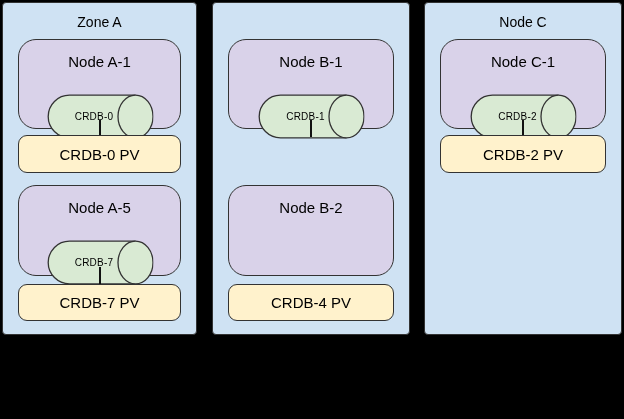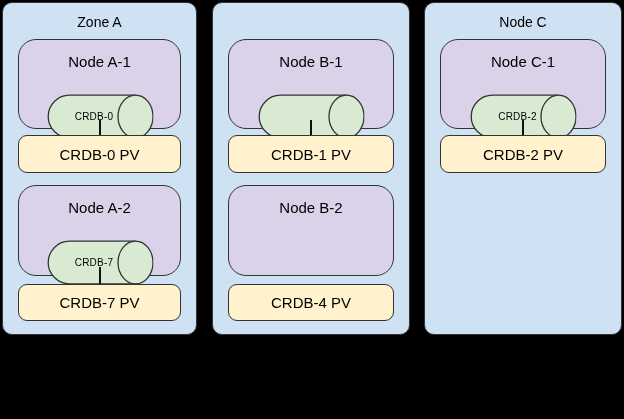--- a/index.html
+++ b/index.html
@@ -11,21 +11,21 @@
   .canvas{
     position:relative;
     width:624px;height:419px;
     background:var(--canvas-bg,#000);
     overflow:hidden;
   }
   .zone{
     position:absolute;top:2px;height:333px;
     background:var(--zone-fill,#cfe2f3);
     border:1.3px solid var(--stroke,#333);
-    border-radius:10px;
+    border-radius:4px;
     box-sizing:border-box;
   }
   .zone-label{
     position:absolute;top:11px;left:0;right:0;
     text-align:center;
     font-size:14px;
     color:var(--text,#000);
   }
   .node{
     position:absolute;left:15px;right:15px;top:36px;height:90px;
@@ -87,21 +87,21 @@
         </svg>
         <div class="cyl-label">CRDB-0</div>
       </div>
     </div>
     <div class="connector"></div>
     <div class="pv">
       <span>CRDB-0 PV</span>
     </div>
 
     <div class="node row2">
-      <div class="node-label">Node A-2</div>
+      <div class="node-label">Node A-5</div>
       <div class="cyl">
         <svg width="107" height="45" viewBox="0 0 107 45">
           <path d="M89 1.2 H23 A21.3 21.3 0 0 0 23 43.8 H89" style="fill:var(--pod-fill,#d9ead3);stroke:var(--stroke,#333);stroke-width:1.3"></path>
           <ellipse cx="89" cy="22.5" rx="17.5" ry="21.3" style="fill:var(--pod-fill,#d9ead3);stroke:var(--stroke,#333);stroke-width:1.3"></ellipse>
         </svg>
         <div class="cyl-label">CRDB-7</div>
       </div>
     </div>
     <div class="connector row2"></div>
     <div class="pv row2">
@@ -111,26 +111,24 @@
 
   <div class="zone" style="left:212px;width:198px;">
 
     <div class="node">
       <div class="node-label">Node B-1</div>
       <div class="cyl">
         <svg width="107" height="45" viewBox="0 0 107 45">
           <path d="M89 1.2 H23 A21.3 21.3 0 0 0 23 43.8 H89" style="fill:var(--pod-fill,#d9ead3);stroke:var(--stroke,#333);stroke-width:1.3"></path>
           <ellipse cx="89" cy="22.5" rx="17.5" ry="21.3" style="fill:var(--pod-fill,#d9ead3);stroke:var(--stroke,#333);stroke-width:1.3"></ellipse>
         </svg>
+        <div class="cyl-label">CRDB-1</div>
       </div>
     </div>
     <div class="connector"></div>
-    <div class="pv">
-      <span>CRDB-1 PV</span>
-    </div>
 
     <div class="node row2">
       <div class="node-label">Node B-2</div>
     </div>
     <div class="pv row2">
       <span>CRDB-4 PV</span>
     </div>
   </div>
 
   <div class="zone" style="left:424px;width:198px;">

